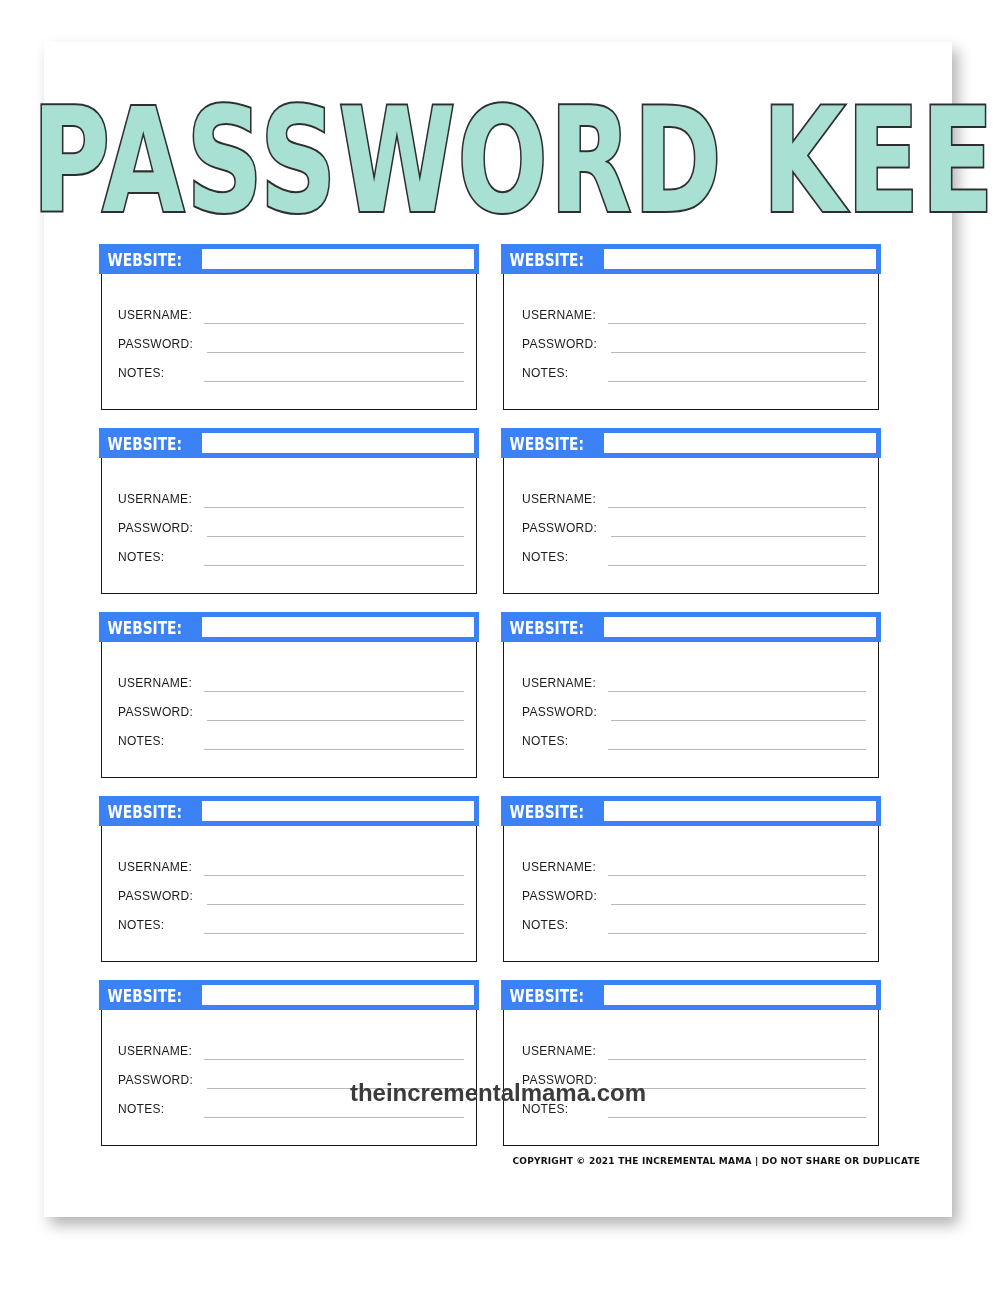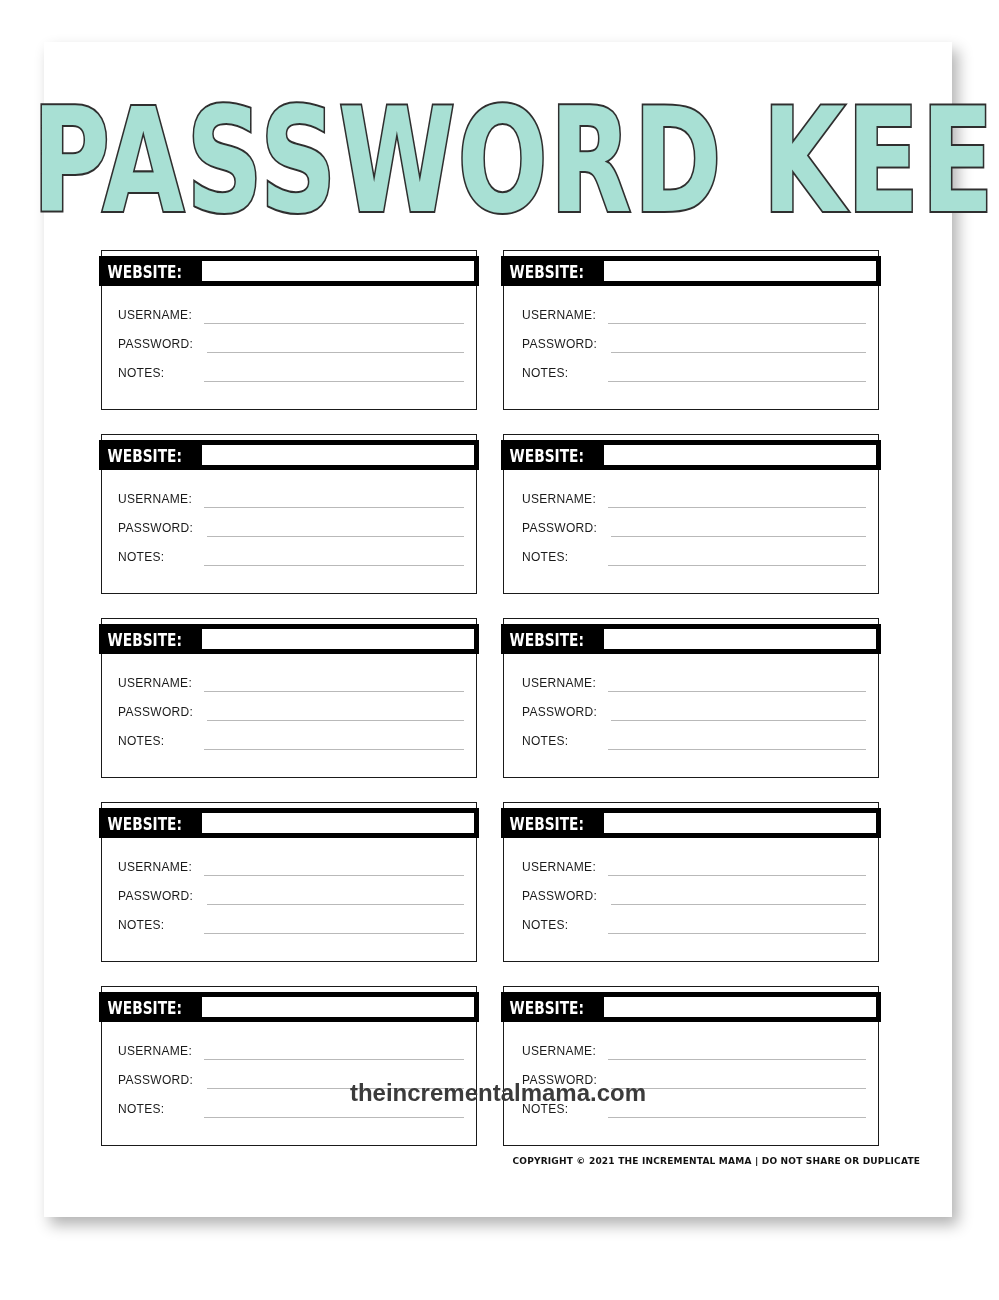--- a/index.html
+++ b/index.html
@@ -74,24 +74,24 @@
     right: 2px;
     bottom: 0;
     border: 1.5px solid #1a1a1a;
     box-sizing: border-box;
     background: #ffffff;
   }
 
   .website-bar {
     position: absolute;
     left: 0;
-    top: 16px;
+    top: 4px;
     width: 100%;
     height: 30px;
-    background: #000000;
+    background: #3b82f6;
     box-sizing: border-box;
     display: flex;
     align-items: center;
     z-index: 2;
   }
   .website-label {
     color: #ffffff;
     font-family: "DejaVu Sans", sans-serif;
     font-weight: bold;
     font-size: 16px;

